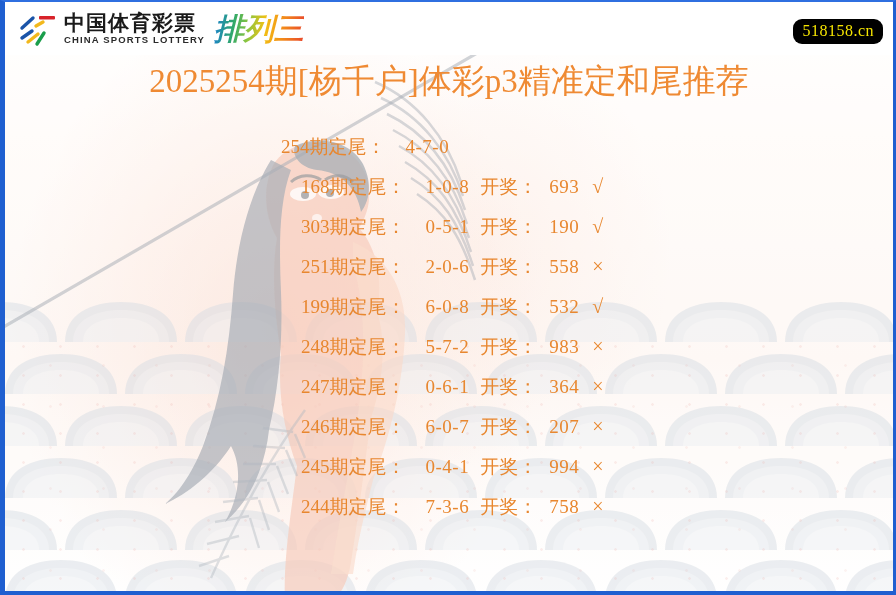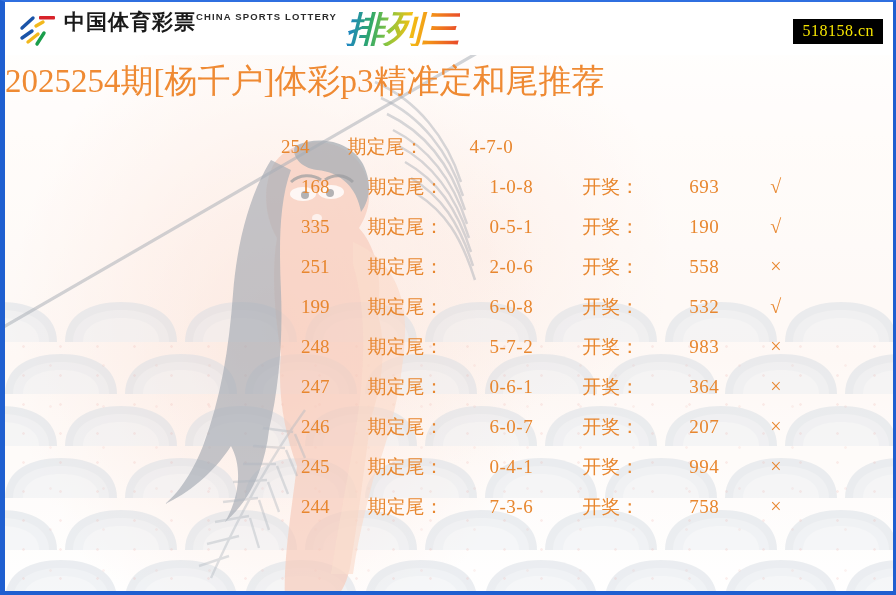--- a/index.html
+++ b/index.html
@@ -101,21 +101,21 @@
     align-items: center;
     height: 38px;
   }
   .brand-mark {
     width: 38px; height: 36px;
     flex: 0 0 auto;
     margin-right: 7px;
   }
   .brand-words {
     display: flex;
-    flex-direction: row;
+    flex-direction: column;
     justify-content: center;
     height: 36px;
   }
   .brand-cn {
     font-family: "DejaVu Sans", "Liberation Sans", sans-serif;
     font-size: 21px;
     font-weight: 700;
     color: #1a1a1a;
     line-height: 22px;
     letter-spacing: 1px;
@@ -126,21 +126,21 @@
     font-size: 9.5px;
     font-weight: 700;
     color: #2b2b2b;
     line-height: 12px;
     letter-spacing: 1.15px;
     white-space: nowrap;
   }
   .brand-p3 {
     margin-left: 9px;
     font-family: "DejaVu Sans", "Liberation Sans", sans-serif;
-    font-size: 38px;
+    font-size: 30px;
     font-weight: 700;
     font-style: italic;
     line-height: 34px;
     letter-spacing: 0px;
     white-space: nowrap;
     background: linear-gradient(96deg, #1a7fd4 0%, #2fa86a 22%, #8cc63f 38%, #f2c014 56%, #f39019 74%, #e8452c 100%);
     -webkit-background-clip: text;
     background-clip: text;
     color: transparent;
     -webkit-text-fill-color: transparent;
@@ -150,27 +150,29 @@
     position: absolute;
     right: 10px; top: 17px;
     background: #000000;
     color: #f5e400;
     font-family: "Liberation Serif", "DejaVu Serif", serif;
     font-size: 16px;
     line-height: 20px;
     padding: 2px 9px 3px 9px;
     letter-spacing: 0.5px;
     white-space: nowrap;
+    border-radius: 9px;
   }
 
   
   .page-title {
     position: absolute;
     left: 0; top: 58px;
     width: 100%;
+    text-align: center;
     z-index: 4;
     font-family: "Liberation Serif", "DejaVu Serif", serif;
     font-size: 33px;
     line-height: 42px;
     font-weight: 400;
     color: #ef8a33;
     letter-spacing: 0px;
     white-space: nowrap;
   }
 
@@ -190,27 +192,26 @@
     color: #e8872f;
     white-space: nowrap;
   }
   .row .row-inner {
     display: flex;
     align-items: baseline;
     margin: 0 auto;
     width: 360px;
     padding-left: 32px;
     box-sizing: border-box;
-    gap: 38px;
   }
   .row.first .row-inner {
     padding-left: 12px;
   }
   .cell-issue { }
-  .cell-tail { margin-left: 8px; letter-spacing: 0.5px; }
+  .cell-tail { margin-left: 20px; letter-spacing: 0.5px; }
   .cell-drawlabel { margin-left: 11px; }
   .cell-draw { margin-left: 12px; letter-spacing: 0.5px; }
   .cell-result {
     margin-left: 13px;
     font-size: 20px;
   }
 </style>
 </head>
 <body>
 
@@ -401,21 +402,21 @@
         <span class="cell-tail-label">期定尾：</span>
         <span class="cell-tail">1-0-8</span>
         <span class="cell-drawlabel">开奖：</span>
         <span class="cell-draw">693</span>
         <span class="cell-result">√</span>
       </div>
     </div>
 
     <div class="row">
       <div class="row-inner">
-        <span class="cell-issue">335</span>
+        <span class="cell-issue">303</span>
         <span class="cell-tail-label">期定尾：</span>
         <span class="cell-tail">0-5-1</span>
         <span class="cell-drawlabel">开奖：</span>
         <span class="cell-draw">190</span>
         <span class="cell-result">√</span>
       </div>
     </div>
 
     <div class="row">
       <div class="row-inner">

